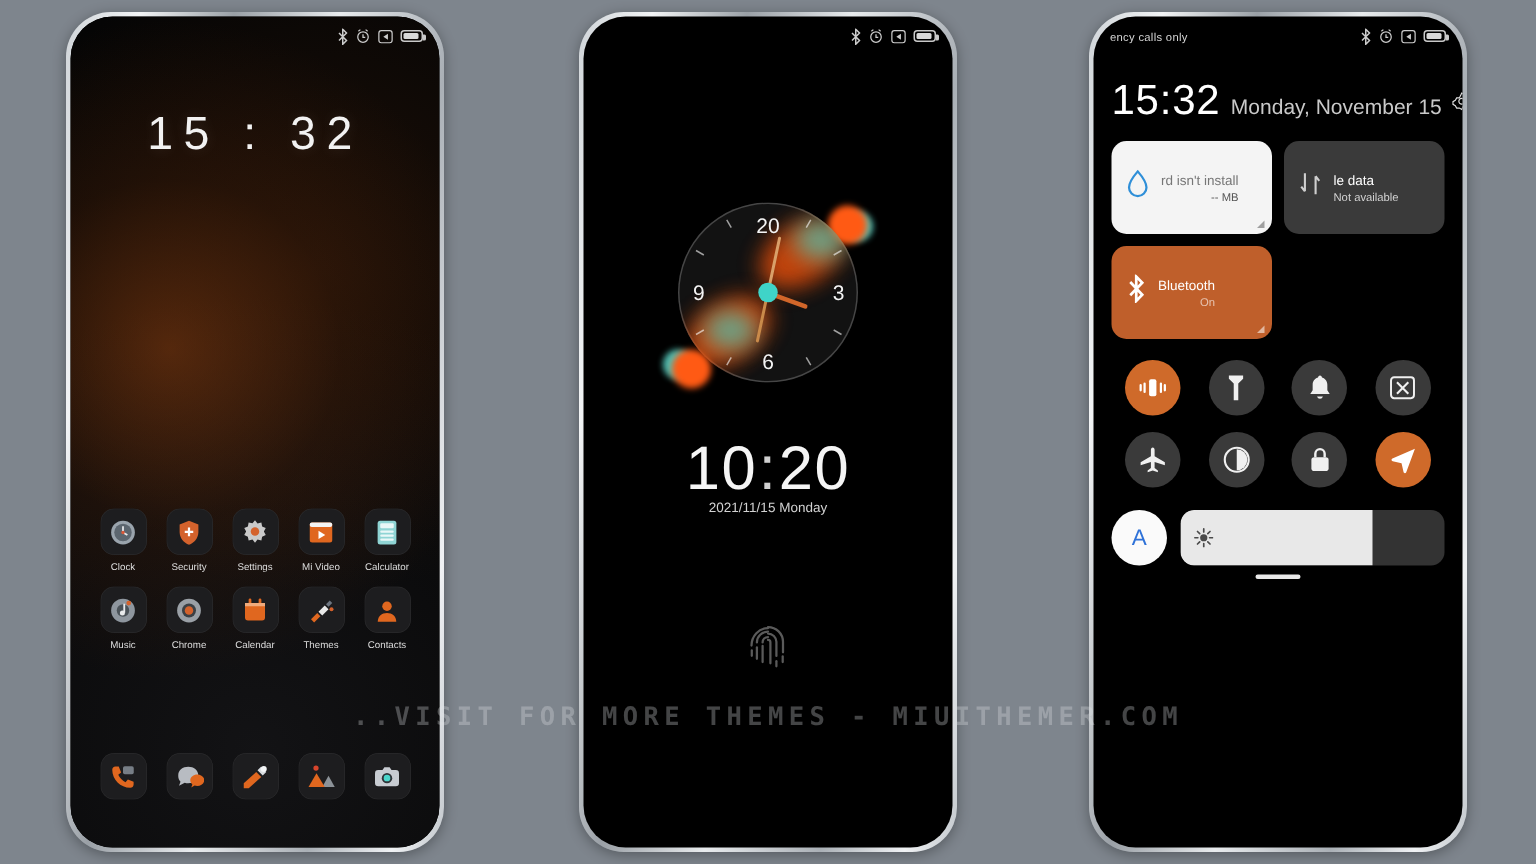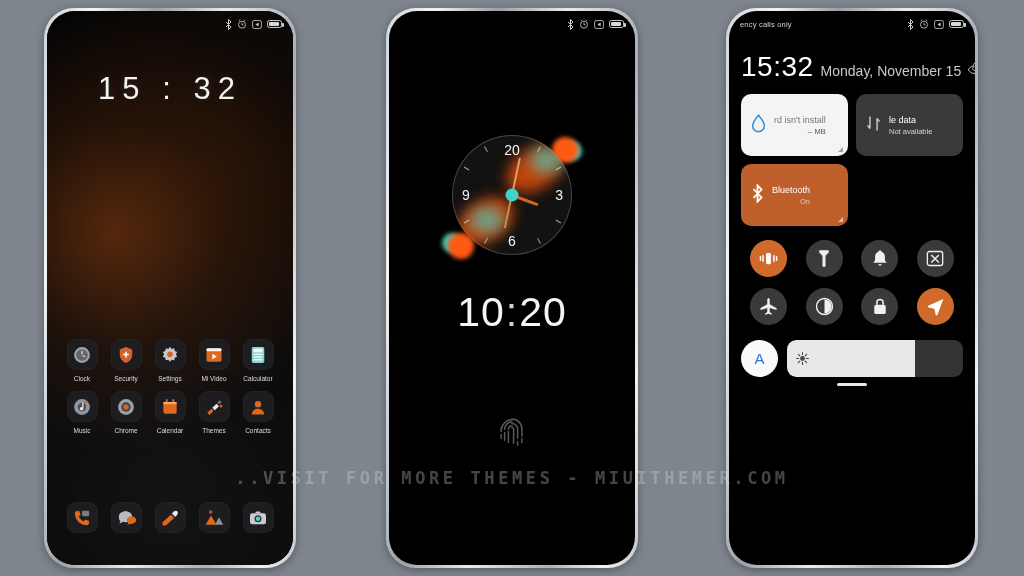--- a/index.html
+++ b/index.html
@@ -468,20 +468,21 @@
           <div class="num n9">9</div>
           <div class="hand min" style="transform: translateX(-50%) rotate(12deg);"></div>
           <div class="hand sec" style="transform: translateX(-50%) rotate(192deg);"></div>
           <div class="hand hour" style="transform: translateX(-50%) rotate(110deg);"></div>
           <div class="pivot"></div>
         </div>
       </div>
     </div>
 
     <div class="lk-time"><span>10</span><span class="colon">:</span><span>20</span></div>
+    <div class="lk-date">2021/11/15 Monday</div>
 
     <div class="fp">
       <svg width="34" height="40" viewBox="0 0 34 40">
         <g fill="none" stroke="#5a5a5a" stroke-width="1.5" stroke-linecap="round">
           <path d="M17 6c5.5 0 10 4.4 10 9.9v7"></path>
           <path d="M17 10.4c3 0 5.6 2.5 5.6 5.5v9.4"></path>
           <path d="M17 14.6c.9 0 1.6.7 1.6 1.6v14"></path>
           <path d="M13.4 16.3c0-2 1.6-3.6 3.6-3.6"></path>
           <path d="M13.4 18.6v10.8"></path>
           <path d="M9.6 16.3c0-4 3.4-7.3 7.4-7.3"></path>

